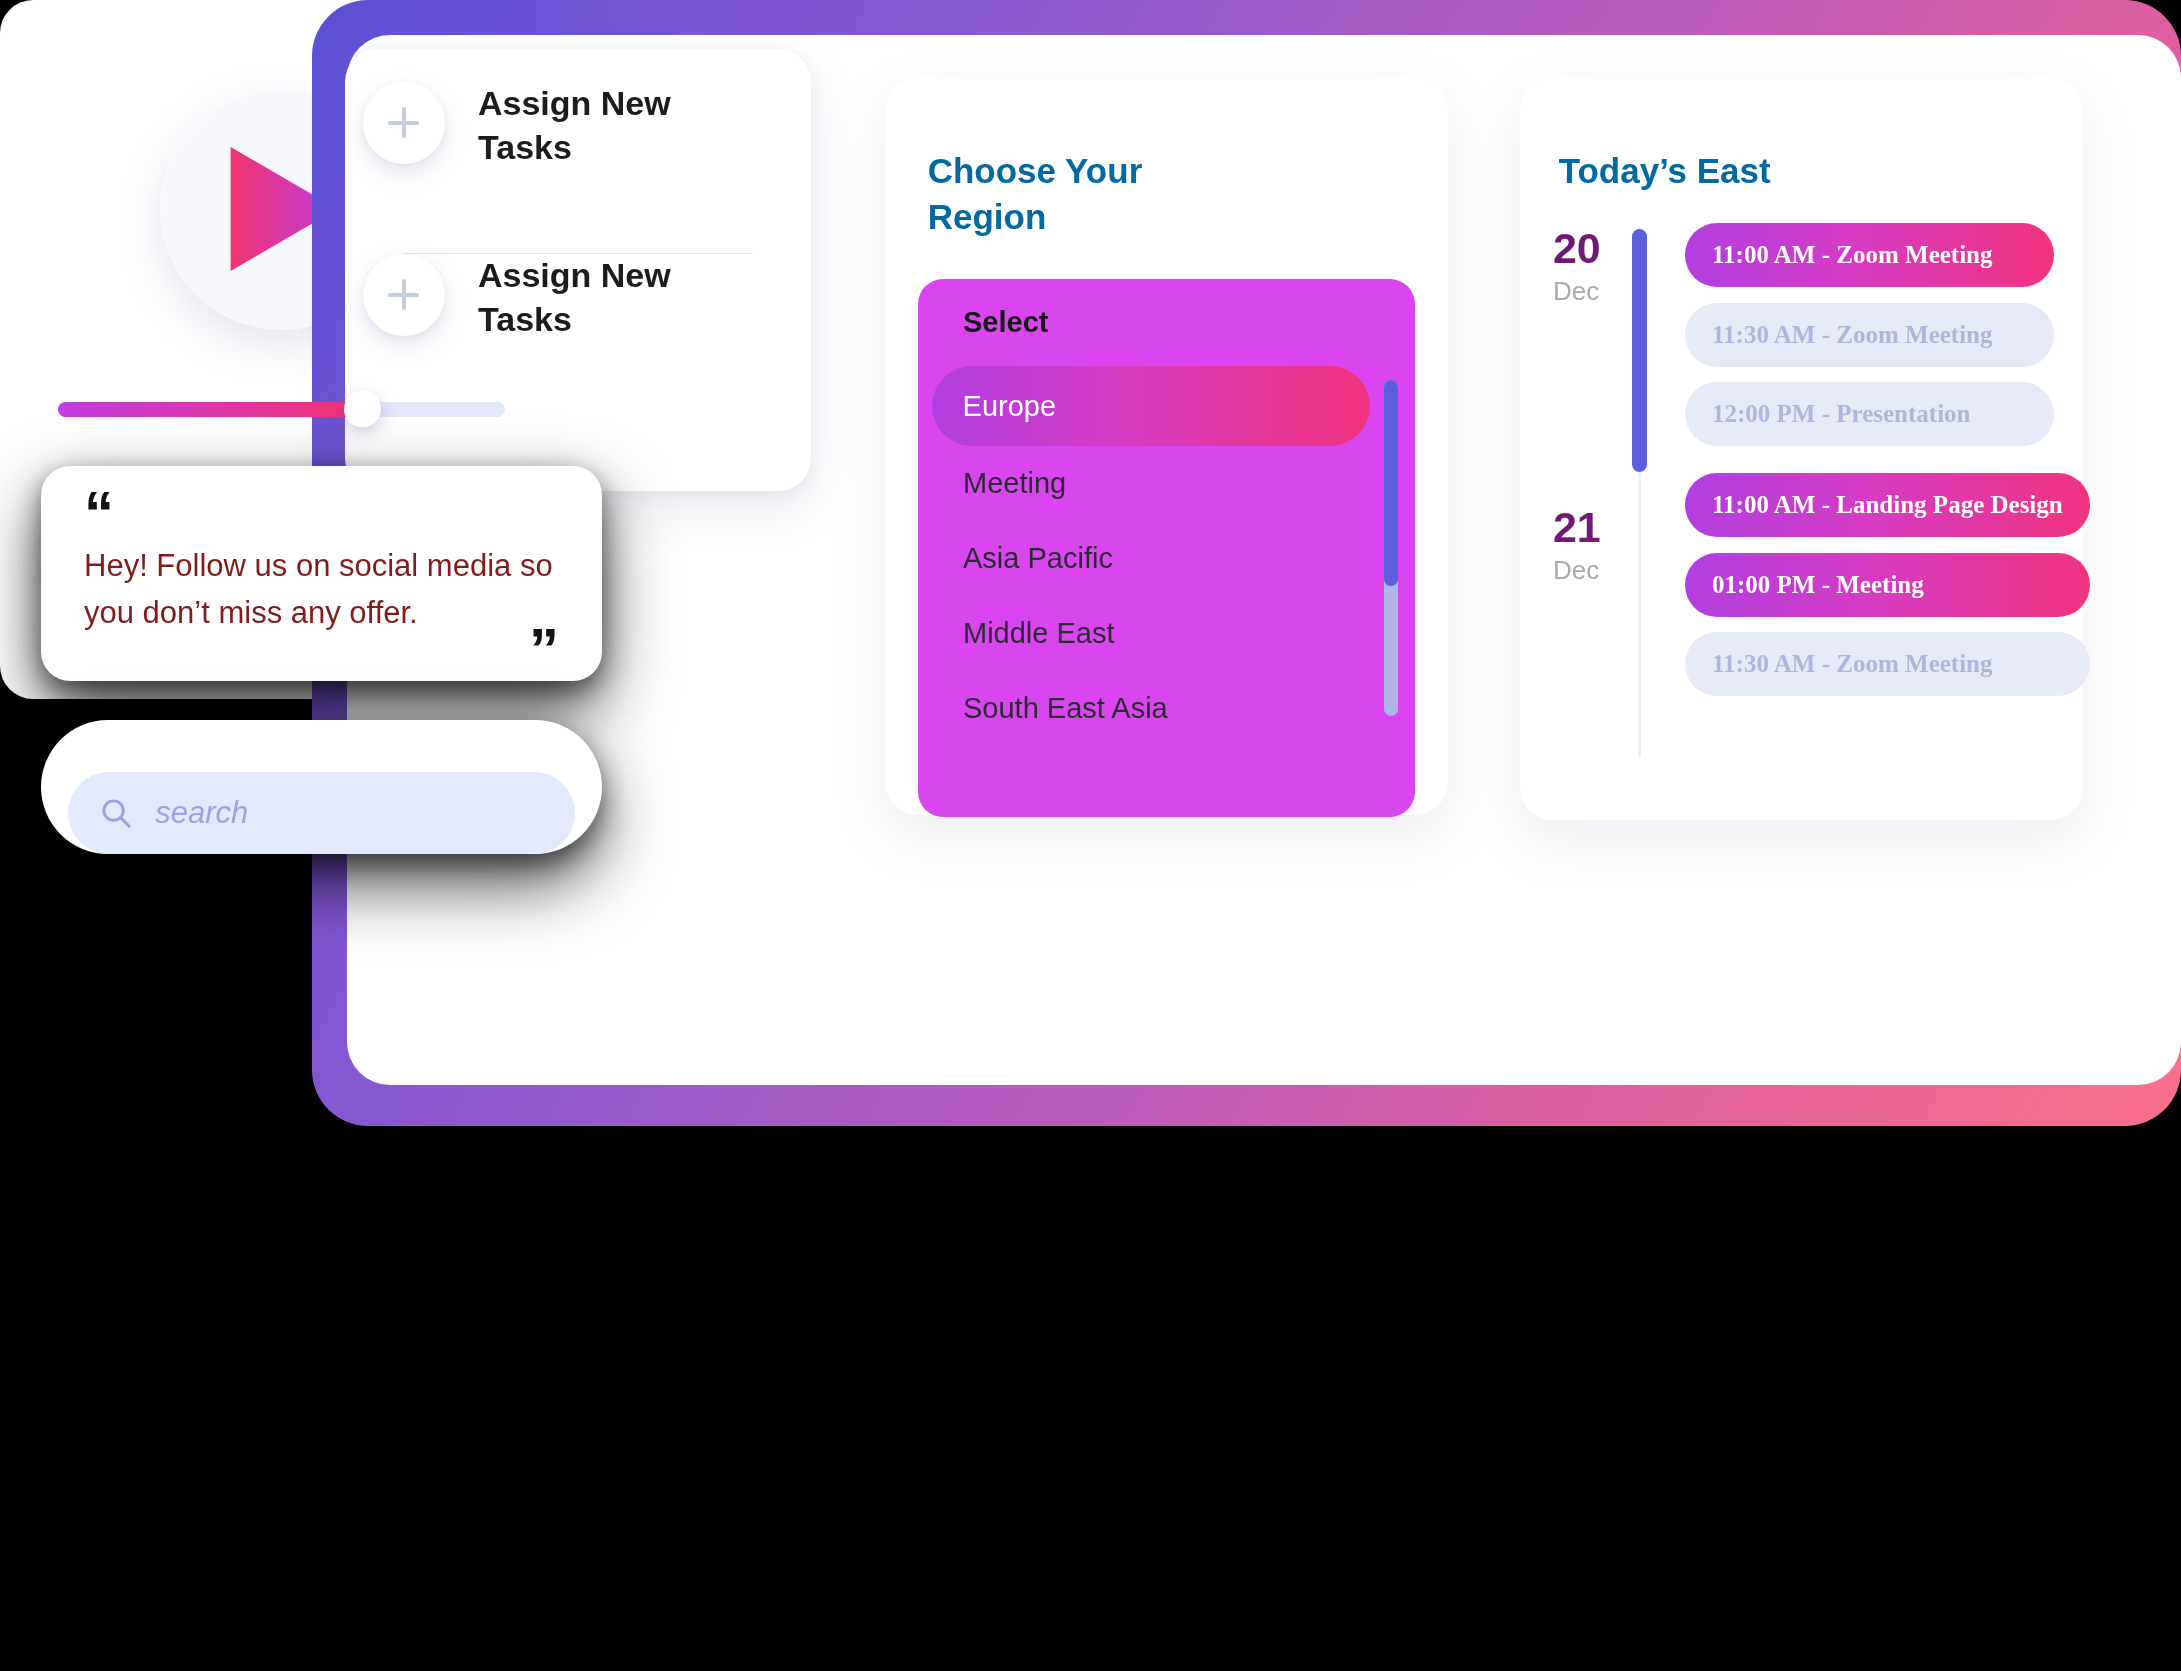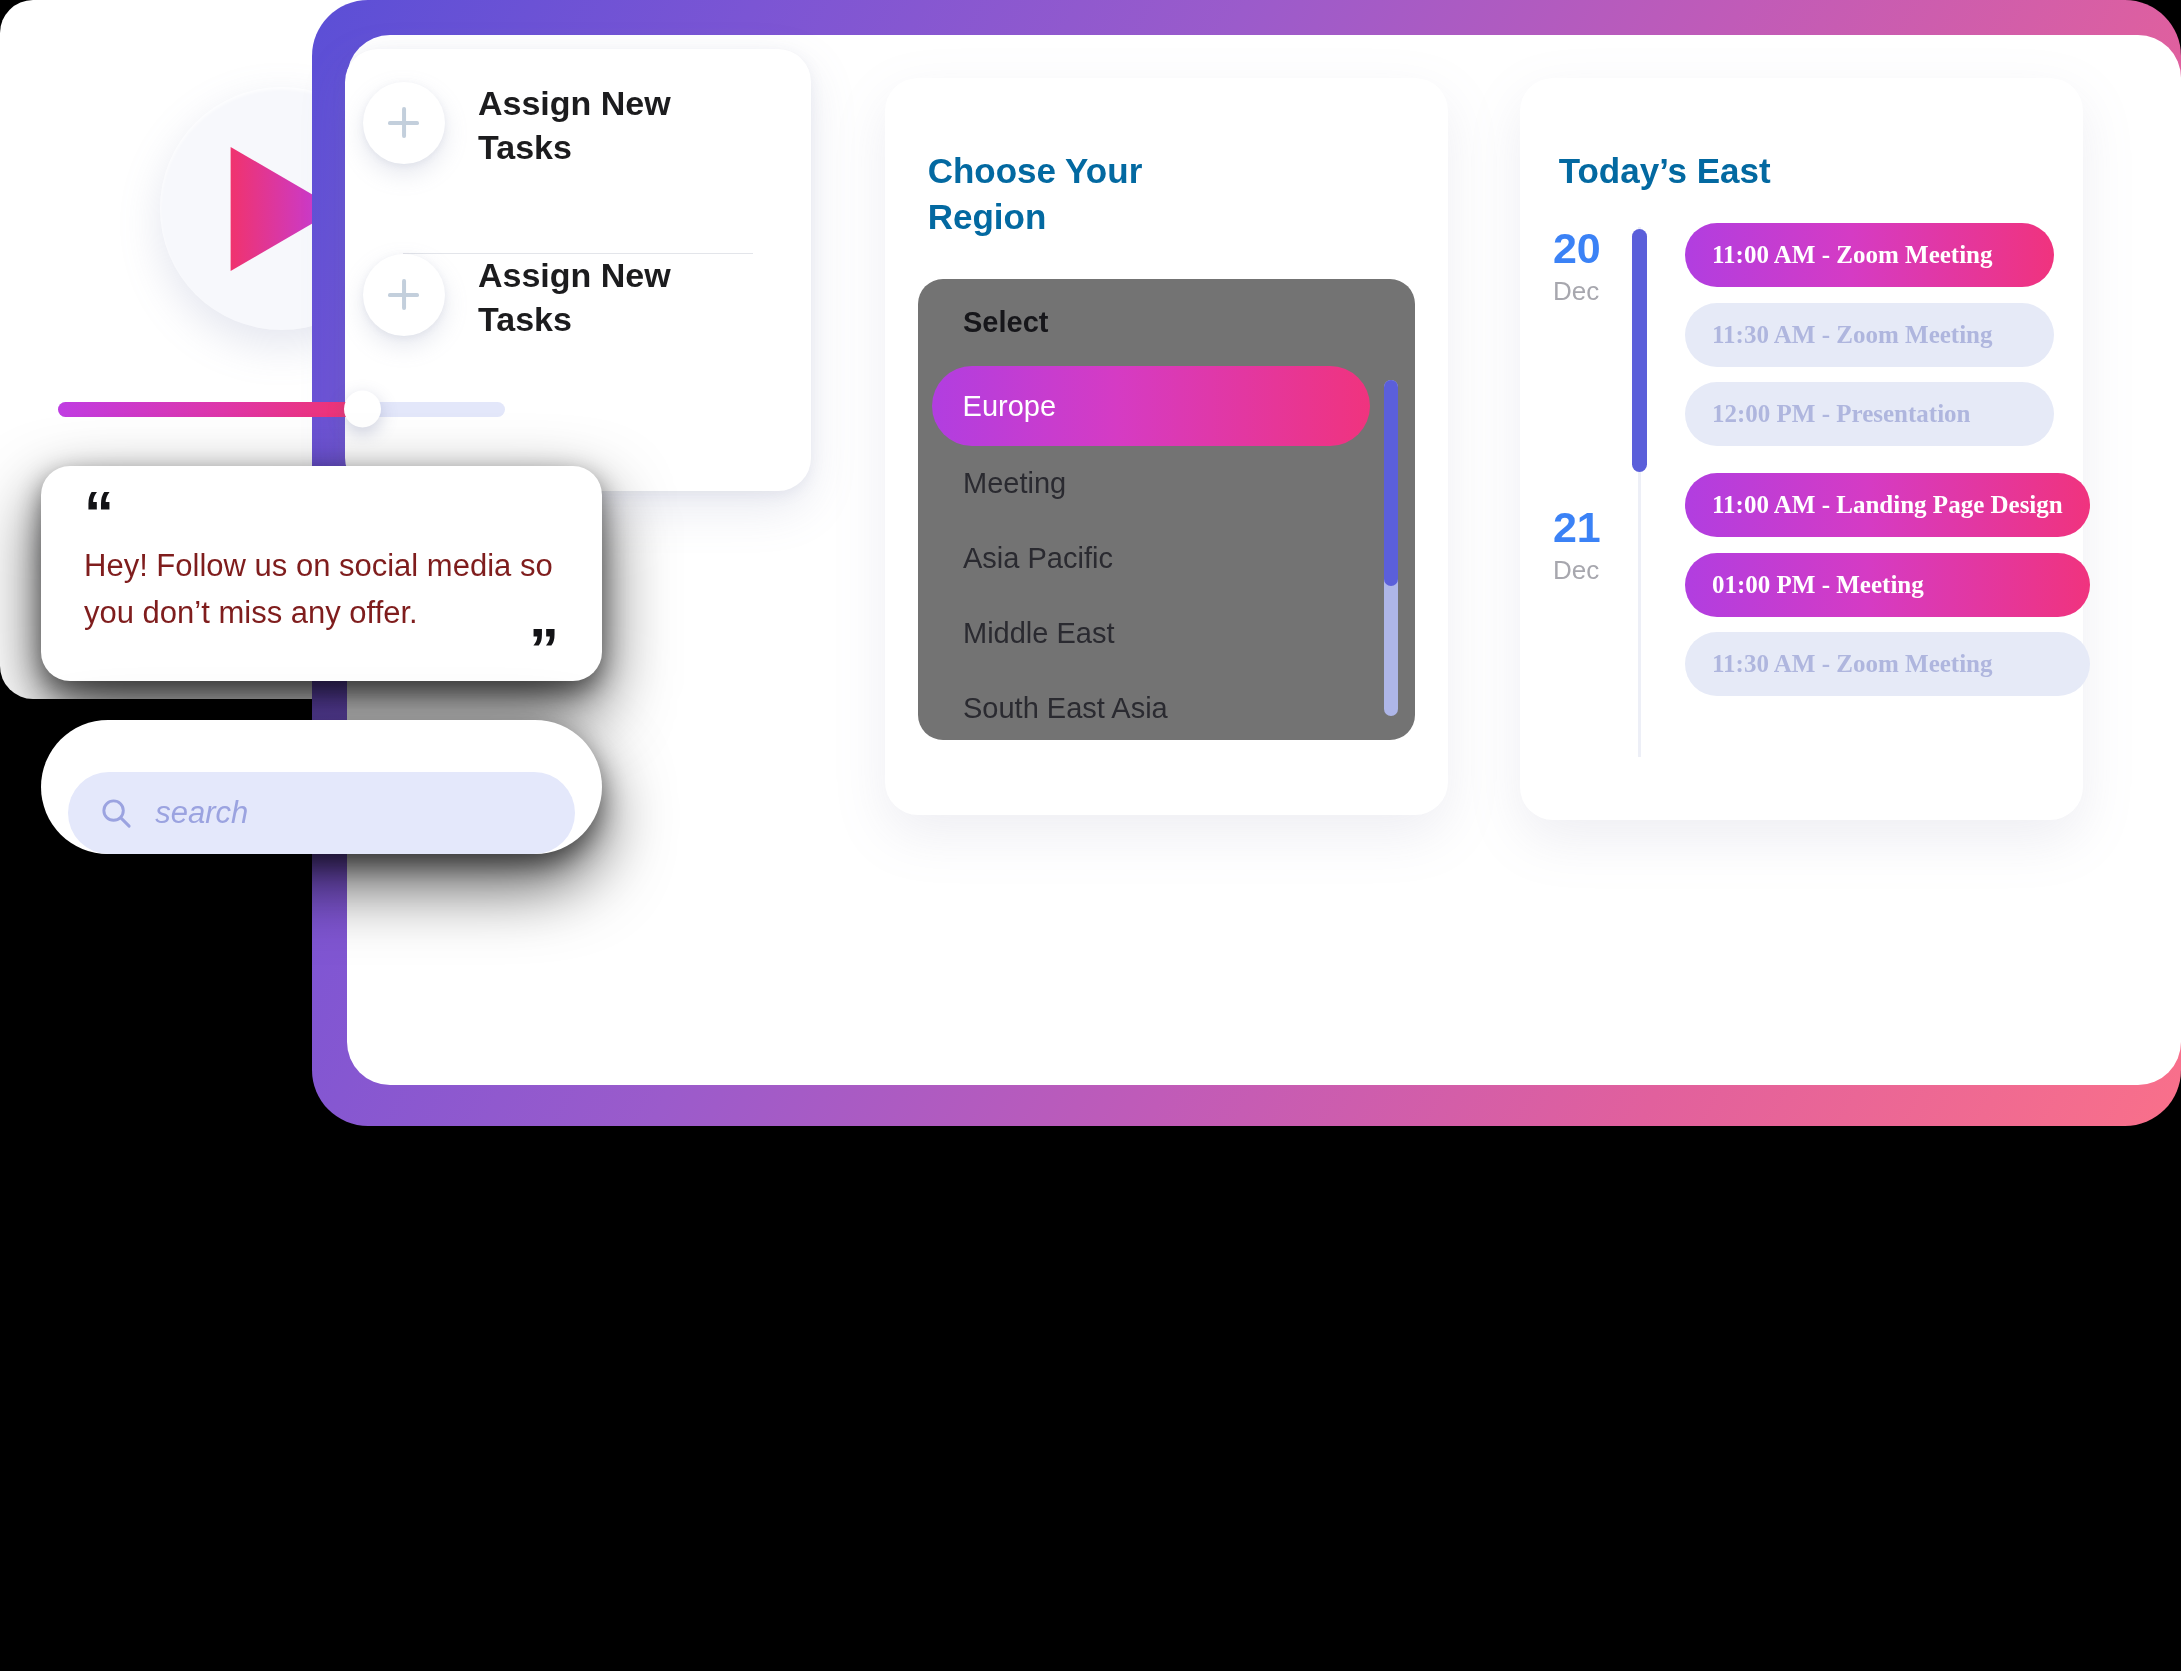--- a/index.html
+++ b/index.html
@@ -106,23 +106,23 @@
     font-weight: 700;
     color: #0369a1;
     line-height: 1.32;
     max-width: 291px;
     margin-left: 9.7px;
     margin-top: 16px;
   }
   .select-panel {
     position: relative;
     margin-top: 39px;
-    background: #737373;
+    background: #d946ef;
     border-radius: 25px;
-    height: 461px;
+    height: 538px;
     padding: 27px 0 12px 0;
     overflow: hidden;
   }
   .select-heading {
     font-size: 29px;
     font-weight: 700;
     color: #16161A;
     padding: 0 0 0 45px;
     margin-bottom: 27px;
   }
@@ -187,21 +187,21 @@
     width: 14.6px;
     height: 243px;
     background: #5B5FDA;
     border-radius: 969px;
   }
   .day-group { position: relative; display: flex; }
   .day-col { width: 89px; flex: 0 0 89px; position: relative; }
   .day-num {
     font-size: 43px;
     font-weight: 700;
-    color: #3b82f6;
+    color: #701a75;
     line-height: 1;
     text-align: left;
     padding-left: 3.9px;
   }
   .day-mon {
     font-size: 26px;
     color: #A7A7AE;
     padding-left: 3.9px;
     margin-top: 5.8px;
   }

